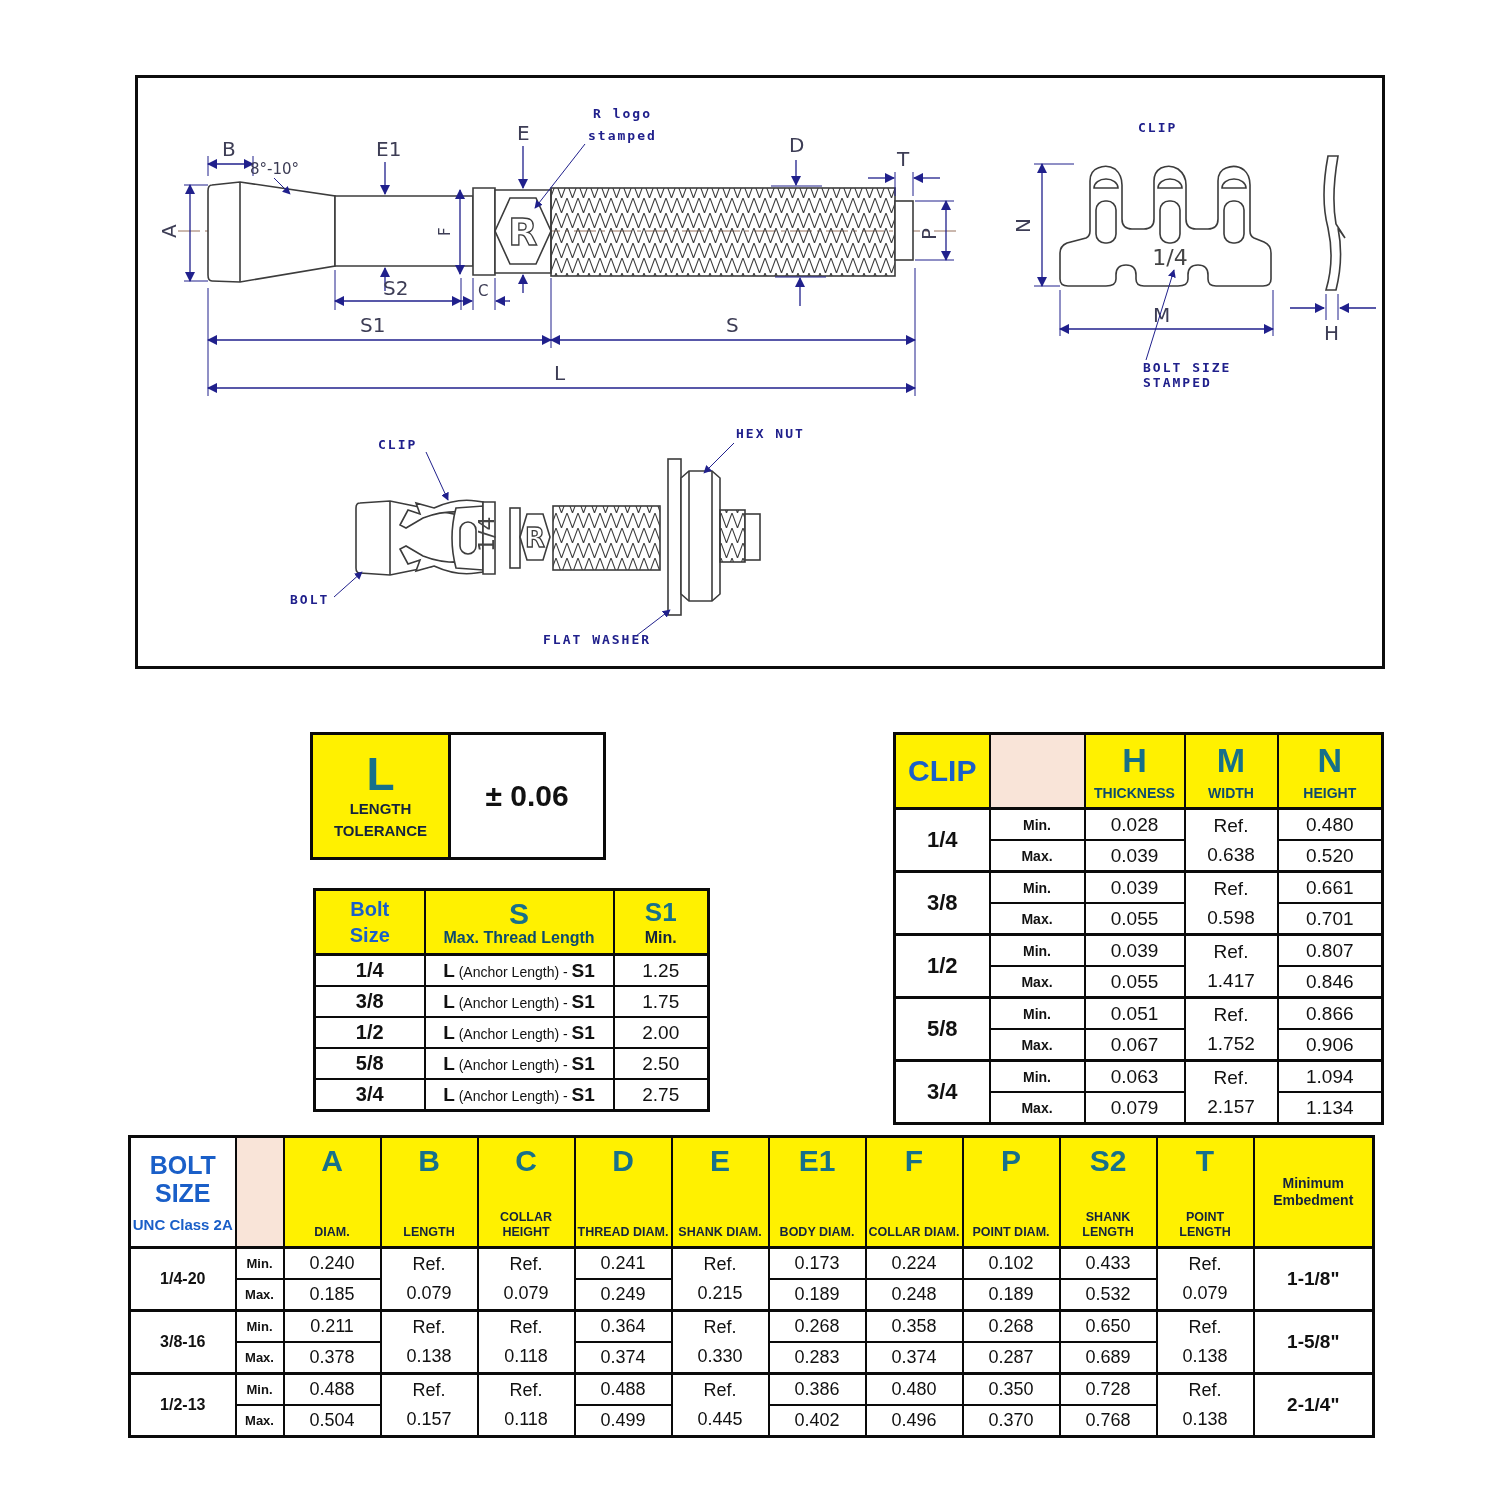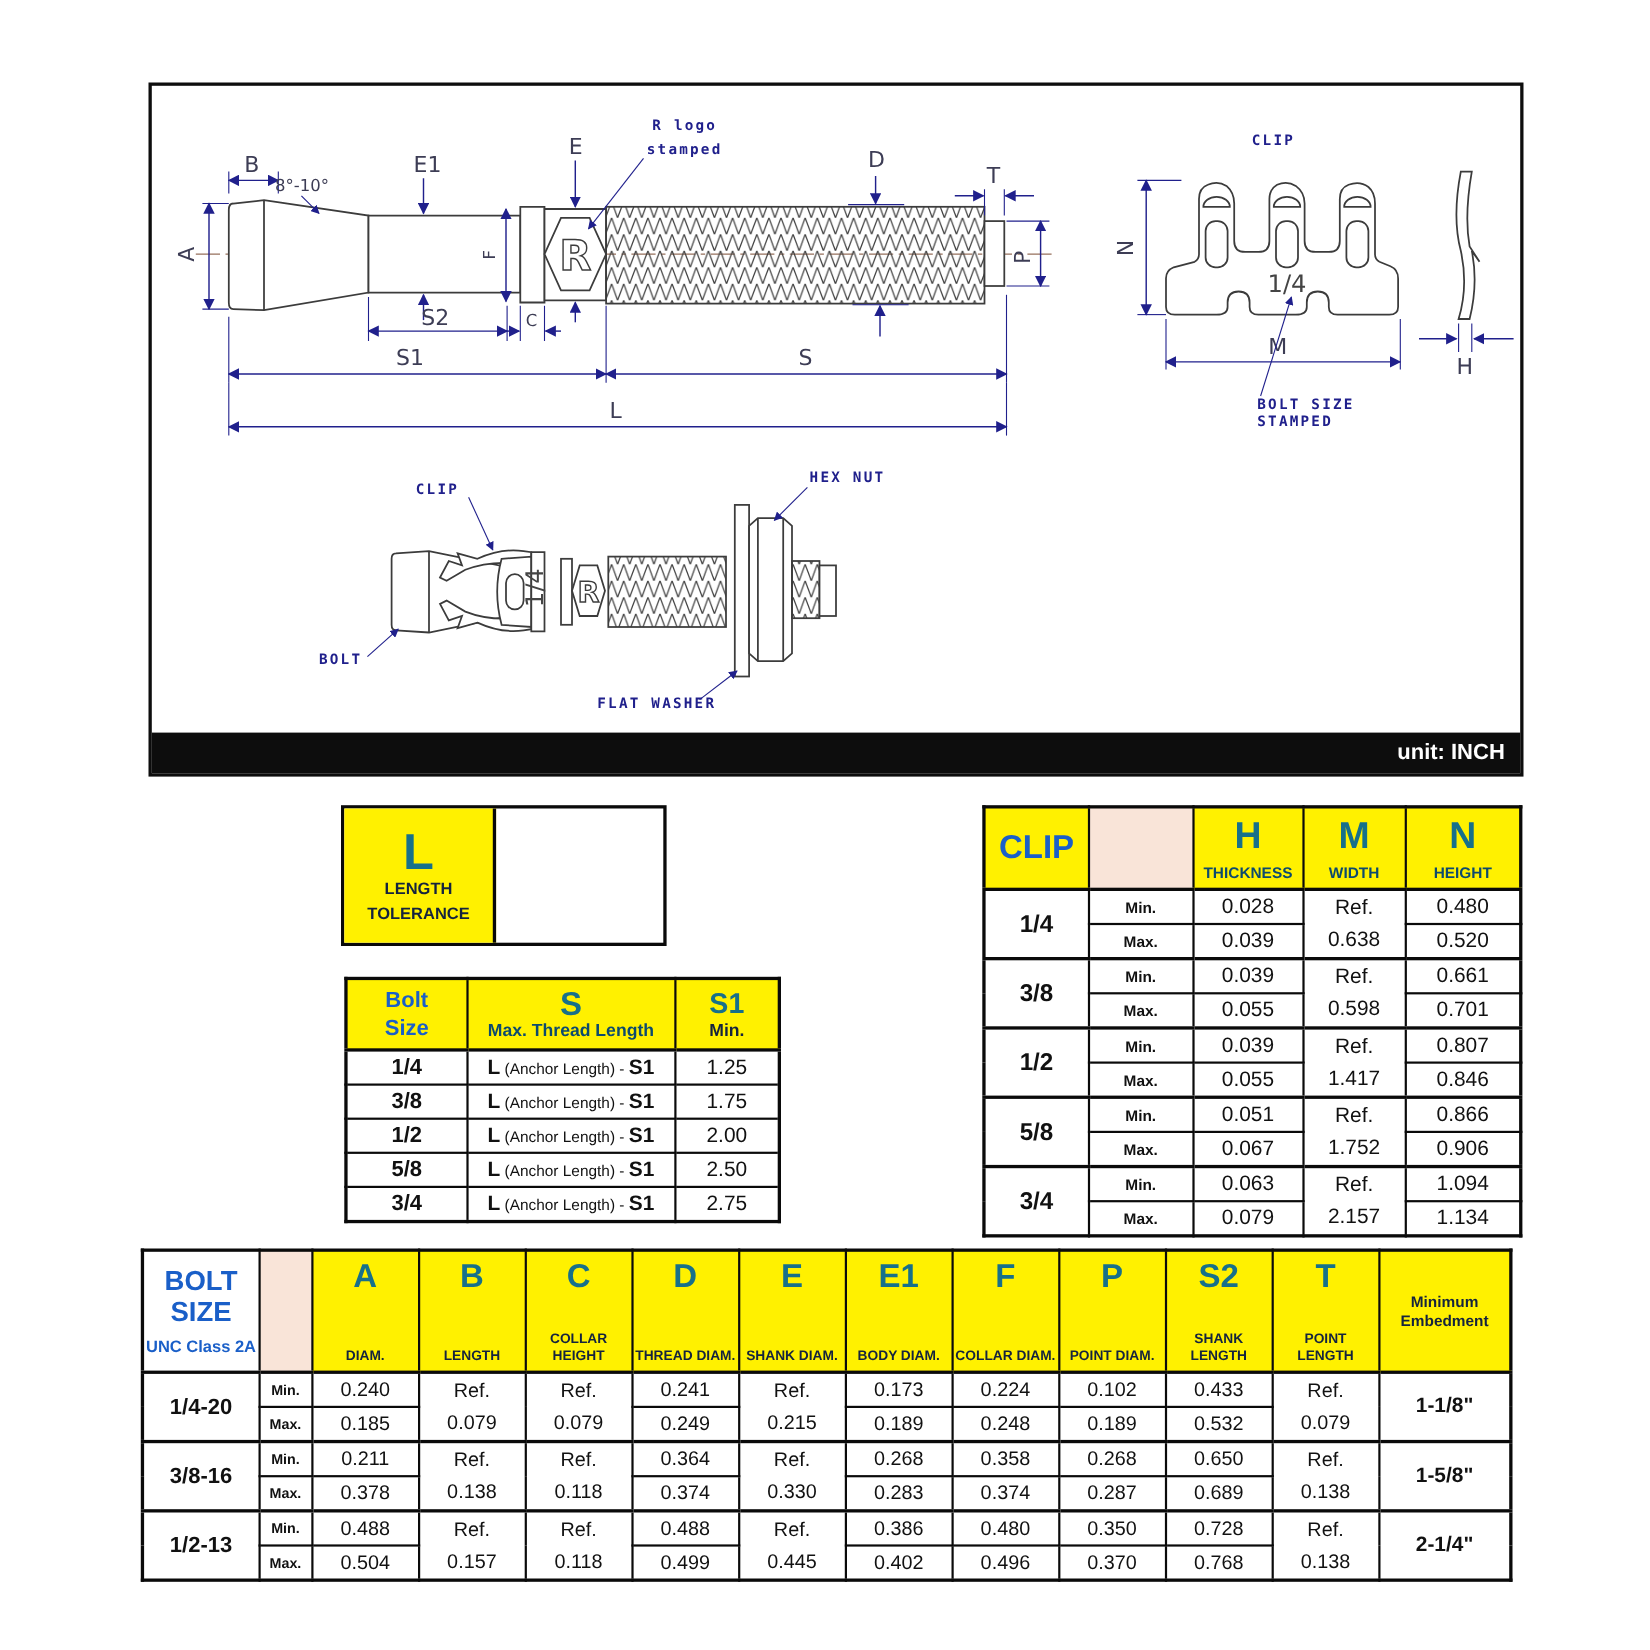--- a/index.html
+++ b/index.html
@@ -55,21 +55,21 @@
   .clip-title{color:#1A5FC8;font-weight:bold;font-size:30px;}
 
   
   .bolt-table{left:128px;top:1135px;width:1244px;}
   .bolt-table td{height:29px;}
   .bolt-table tr.head td{height:108px;}
   .bt-title div{line-height:1.15;}
   .bt-t1{color:#1A5FC8;font-weight:bold;font-size:25px;}
   .bt-t3{color:#1A5FC8;font-weight:bold;font-size:15px;margin-top:8px;}
   .embed{font-weight:bold;font-size:19px;}
-  .bolt-table .size-cell{font-size:20px;}
+  .bolt-table .size-cell{font-size:16px;}
   .bolt-table .val{font-size:18px;}
   .bolt-table .merge div{font-size:18px;}
 
   
   .geo{fill:#fff;stroke:#3c3c3c;stroke-width:1.6;}
   .geoln{stroke:#3c3c3c;stroke-width:1.6;fill:none;}
   .dim{stroke:#20208C;stroke-width:1.3;fill:none;}
   .ext{stroke:#20208C;stroke-width:1;fill:none;}
   .thin{stroke:#20208C;stroke-width:1;fill:none;}
   text.dl{fill:#3d3d55;font-size:20px;font-family:"DejaVu Sans",sans-serif;}
@@ -268,31 +268,29 @@
       </g>
       <g>
         <text class="st" x="152" y="526">BOLT</text>
         <line class="thin" x1="196" y1="519" x2="224" y2="494" marker-end="url(#ar)"></line>
       </g>
       <g>
         <text class="st" x="405" y="566">FLAT WASHER</text>
         <line class="thin" x1="498" y1="558" x2="532" y2="532" marker-end="url(#ar)"></line>
       </g>
     </svg>
-    <div class="unitbar">
-      <span>unit: INCH</span>
-    </div>
   </div>
 
   <div class="tol">
     <div class="tol-left">
       <div class="tol-sym">L</div>
       <div class="tol-lab">LENGTH</div>
       <div class="tol-lab">TOLERANCE</div>
     </div>
+    <div class="tol-right">± 0.06</div>
   </div>
 
   <table class="tbl thread-table">
     <colgroup>
         <col style="width:110px">
         <col style="width:189px">
         <col style="width:95px">
       </colgroup>
     <tbody>
         <tr class="head">

